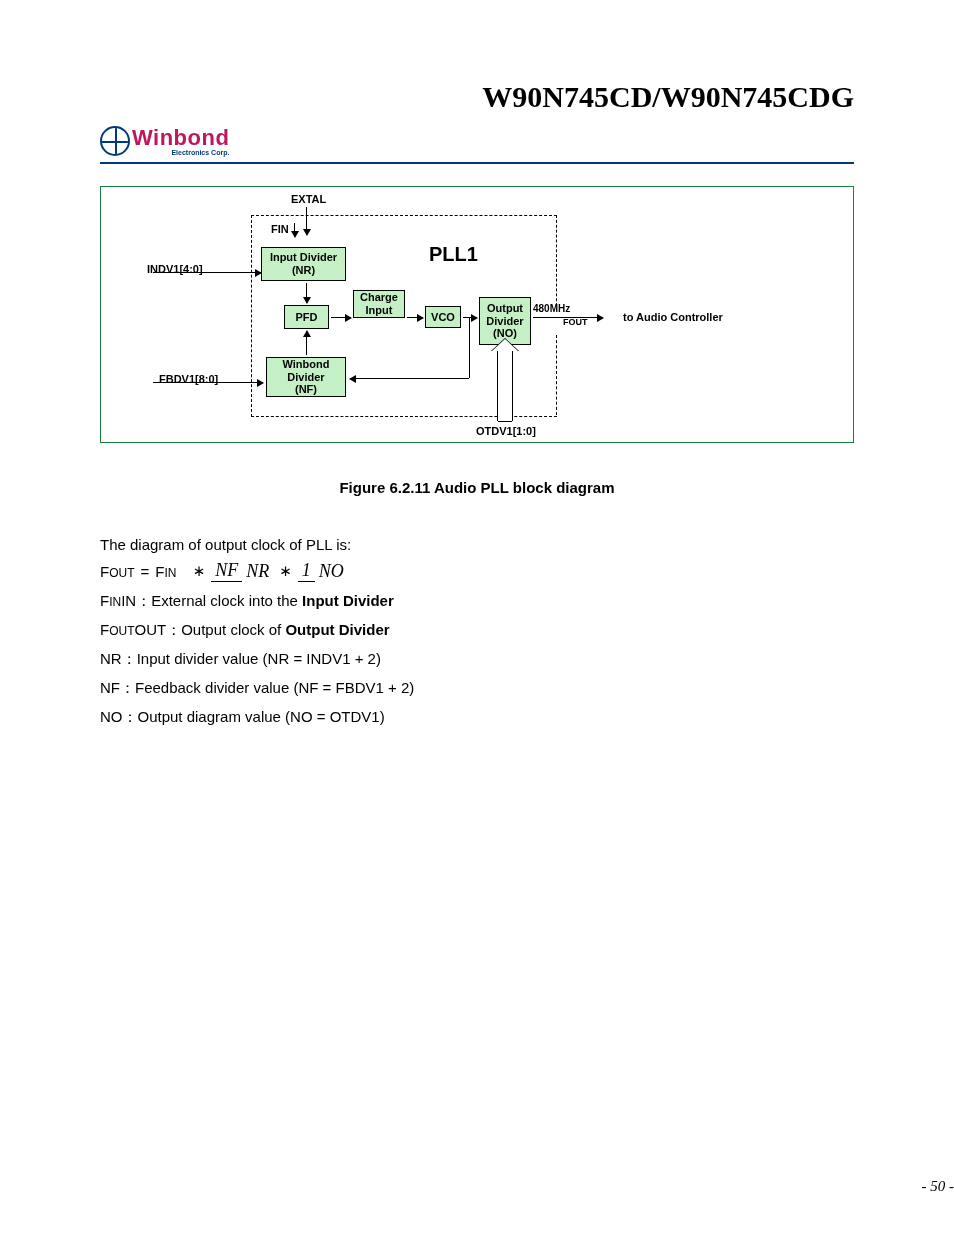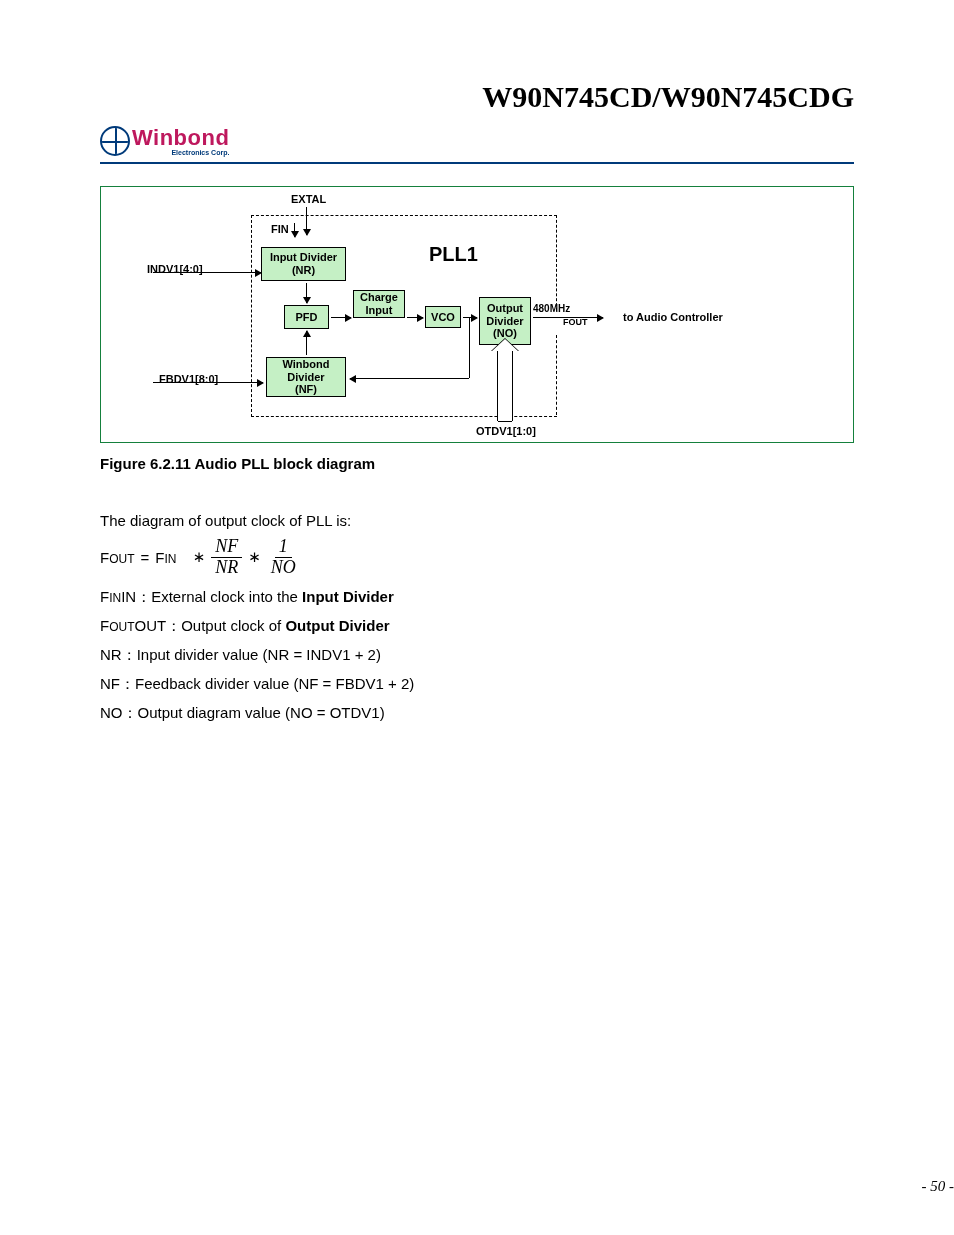--- a/index.html
+++ b/index.html
@@ -25,25 +25,25 @@
   .arrow-down::after{content:"";position:absolute;bottom:-1px;left:-4px;border-top:7px solid #000;border-left:4px solid transparent;border-right:4px solid transparent}
   .arrow-up{position:absolute;width:0;border-left:1px solid #000}
   .arrow-up::after{content:"";position:absolute;top:-1px;left:-4px;border-bottom:7px solid #000;border-left:4px solid transparent;border-right:4px solid transparent}
   .arrow-left{position:absolute;height:0;border-top:1px solid #000}
   .arrow-left::after{content:"";position:absolute;left:-1px;top:-4px;border-right:7px solid #000;border-top:4px solid transparent;border-bottom:4px solid transparent}
   .big-arrow-up{position:absolute;width:14px;background:#fff;border-left:1px solid #000;border-right:1px solid #000}
   .big-arrow-up::after{content:"";position:absolute;top:-12px;left:-6px;border-bottom:12px solid #fff;border-left:13px solid transparent;border-right:13px solid transparent}
   .big-arrow-up::before{content:"";position:absolute;top:-13px;left:-7px;border-bottom:13px solid #000;border-left:14px solid transparent;border-right:14px solid transparent}
   .big-arrow-up .cap{position:absolute;bottom:-1px;left:0;right:0;height:0;border-top:1px solid #000}
   .pll{position:absolute;font-size:20px;font-weight:bold}
-  .caption{text-align:left;font-weight:bold;font-size:15px;margin:12px 0 40px}
+  .caption{text-align:center;font-weight:bold;font-size:15px;margin:36px 0 40px}
   
   .para{font-size:15px;margin:8px 0}
   .formula{font-size:15px;margin:6px 0 10px;display:flex;align-items:center;gap:6px}
-  .frac{display:inline-flex;flex-direction:column;align-items:center;font-family:"Times New Roman",serif;font-style:italic;font-size:18px;line-height:1.1}
+  .frac{display:inline-flex;flex-direction:row;align-items:center;font-family:"Times New Roman",serif;font-style:italic;font-size:18px;line-height:1.1}
   .frac .n{border-bottom:1px solid #000;padding:0 4px}
   .frac .d{padding:0 4px}
   .def{font-size:15px;margin:10px 0}
   .pagenum{position:absolute;bottom:40px;left:0;right:0;text-align:right;font-style:italic;font-family:"Times New Roman",serif;font-size:15px}
 </style>
 </head>
 <body>
 
 <div class="page">
 

